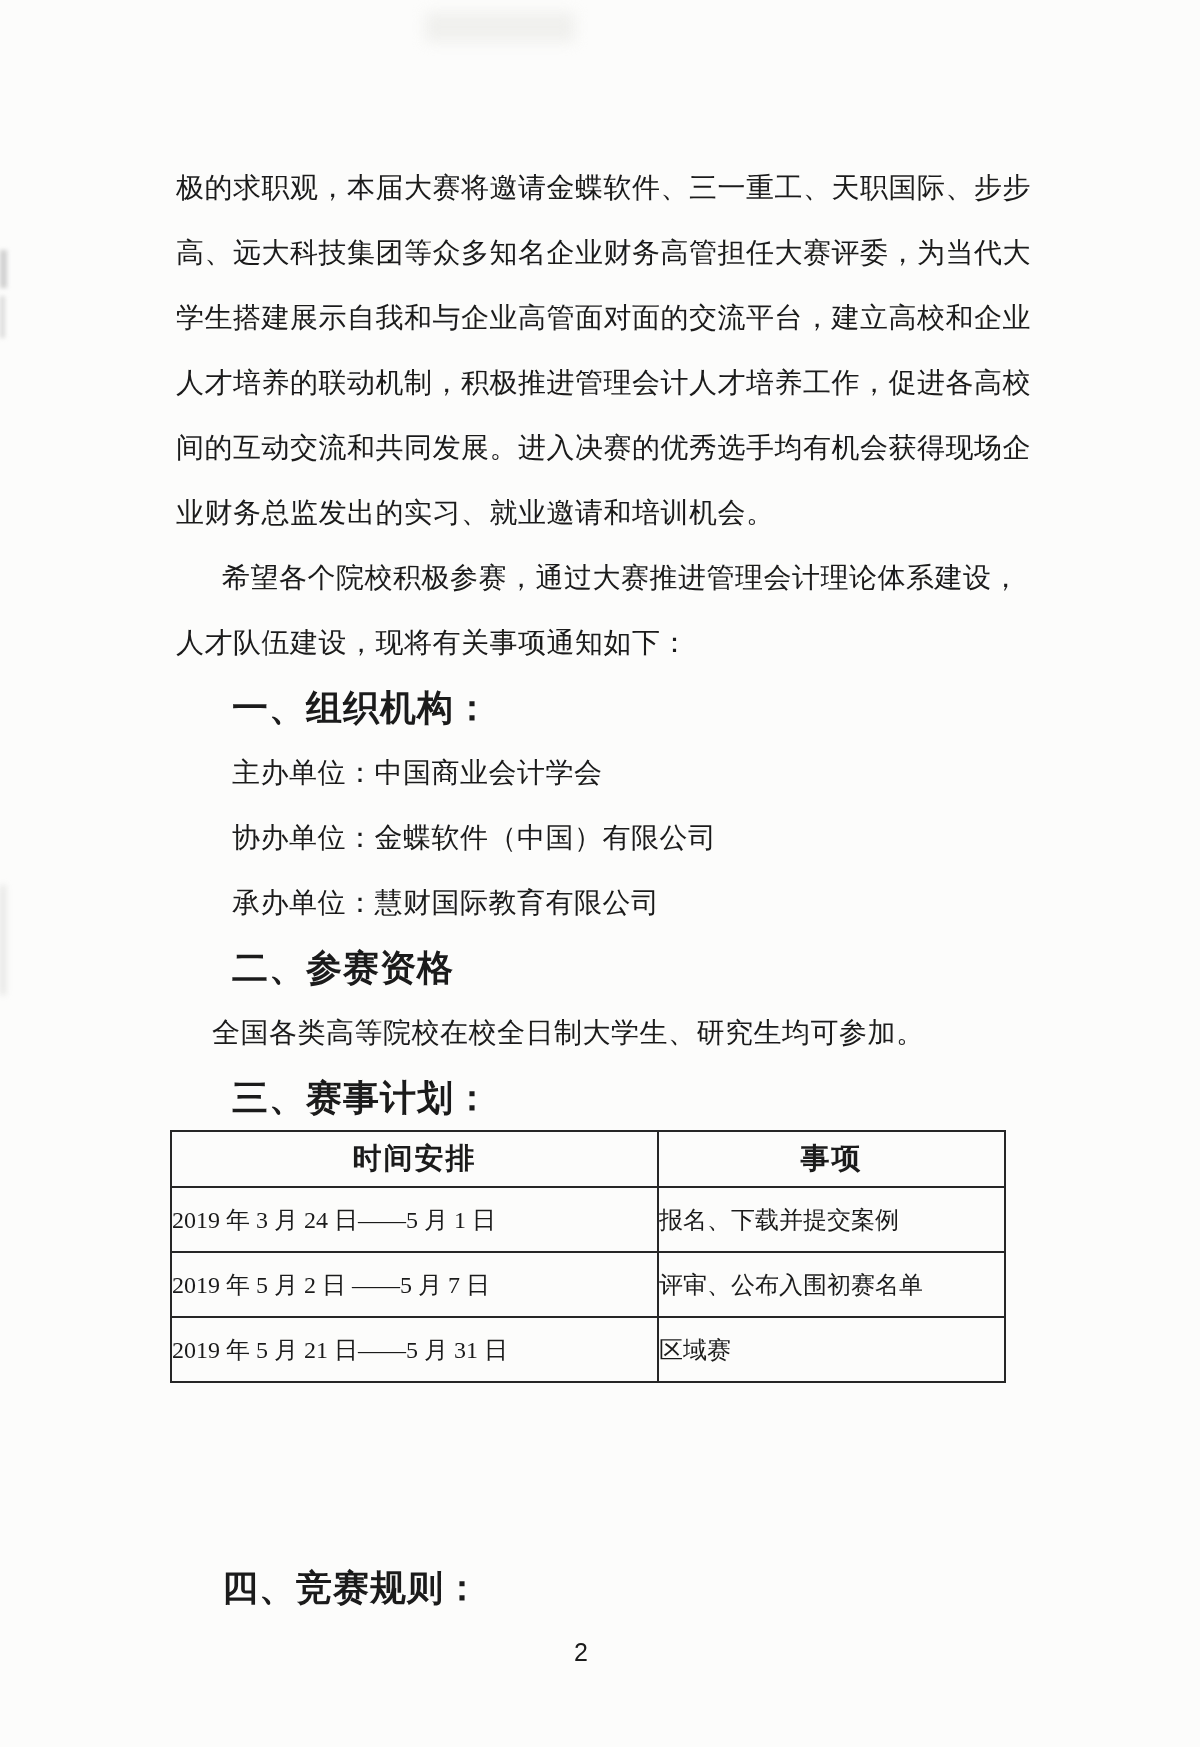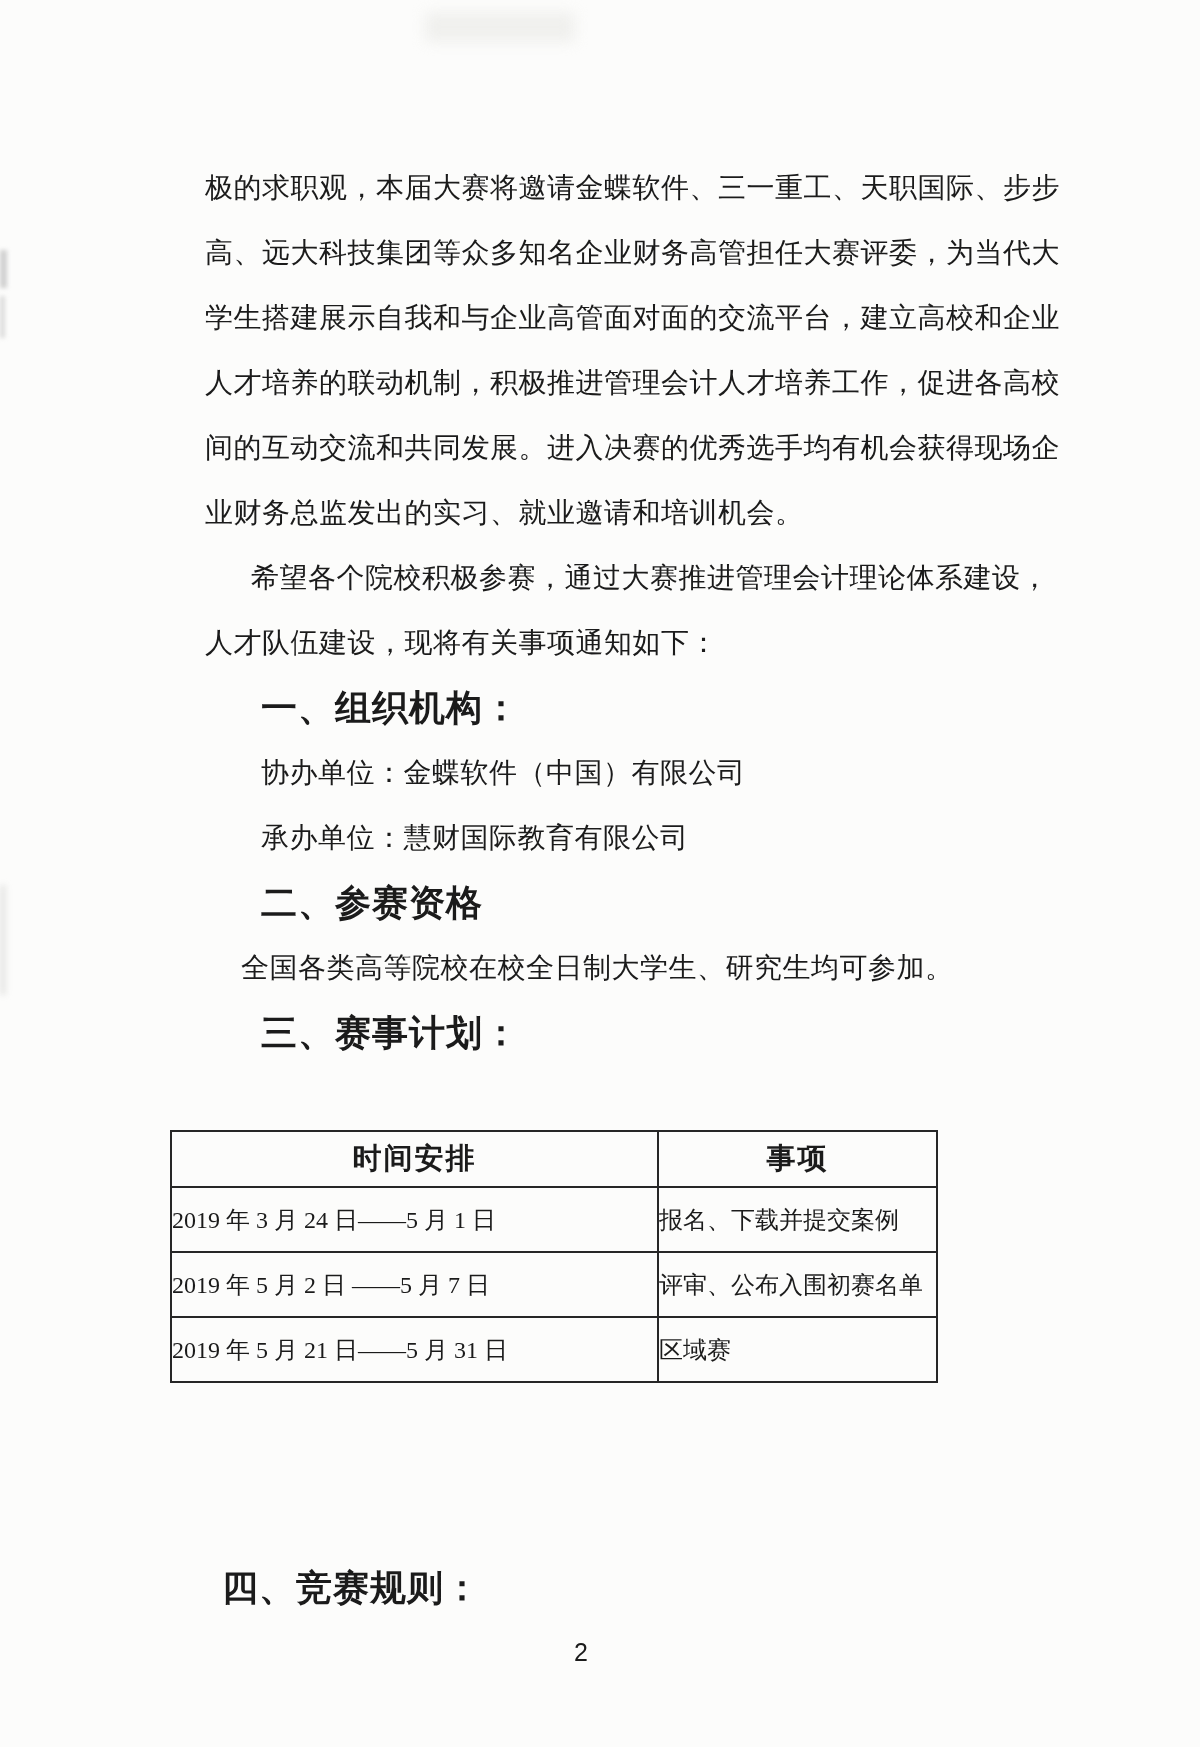--- a/index.html
+++ b/index.html
@@ -5,41 +5,41 @@
   html,body{margin:0;padding:0;}
   .page{
     position:relative;
     width:1200px;height:1747px;
     background:#fcfcfb;
     overflow:hidden;
     color:#1b1b1b;
     font-family:"Liberation Serif", serif;
   }
   .content{
-    position:absolute;left:0;top:155px;margin-left:29px;
+    position:absolute;left:0;top:155px;
   }
   .tline{
     line-height:65px;
     font-size:28px;
     white-space:nowrap;
     letter-spacing:0.5px;
   }
   .ind-body{margin-left:176px;}
   .ind-para{margin-left:222px;}
   .ind-sec{margin-left:232px;}
   .ind-elig{margin-left:212px;}
   .hd{
     font-family:"Liberation Sans", sans-serif;
     font-weight:bold;
     font-size:36px;
     letter-spacing:1px;
   }
   table.sched{
     position:absolute;left:170px;top:1130px;
-    width:768px;
+    width:836px;
     border-collapse:collapse;
     table-layout:fixed;
   }
   table.sched td,table.sched th{
     border:2px solid #262626;
     font-size:24px;
     padding:0;
     vertical-align:middle;
     background:transparent;
   }
@@ -89,20 +89,21 @@
     <div class="tline ind-body">高、远大科技集团等众多知名企业财务高管担任大赛评委，为当代大</div>
     <div class="tline ind-body">学生搭建展示自我和与企业高管面对面的交流平台，建立高校和企业</div>
     <div class="tline ind-body">人才培养的联动机制，积极推进管理会计人才培养工作，促进各高校</div>
     <div class="tline ind-body">间的互动交流和共同发展。进入决赛的优秀选手均有机会获得现场企</div>
     <div class="tline ind-body">业财务总监发出的实习、就业邀请和培训机会。</div>
 
     <div class="tline ind-para">希望各个院校积极参赛，通过大赛推进管理会计理论体系建设，</div>
     <div class="tline ind-body">人才队伍建设，现将有关事项通知如下：</div>
 
     <div class="tline ind-sec hd">一、组织机构：</div>
+    <div class="tline ind-sec">主办单位：中国商业会计学会</div>
     <div class="tline ind-sec">协办单位：金蝶软件（中国）有限公司</div>
     <div class="tline ind-sec">承办单位：慧财国际教育有限公司</div>
 
     <div class="tline ind-sec hd">二、参赛资格</div>
     <div class="tline ind-elig">全国各类高等院校在校全日制大学生、研究生均可参加。</div>
 
     <div class="tline ind-sec hd">三、赛事计划：</div>
   </div>
 
   <table class="sched">

